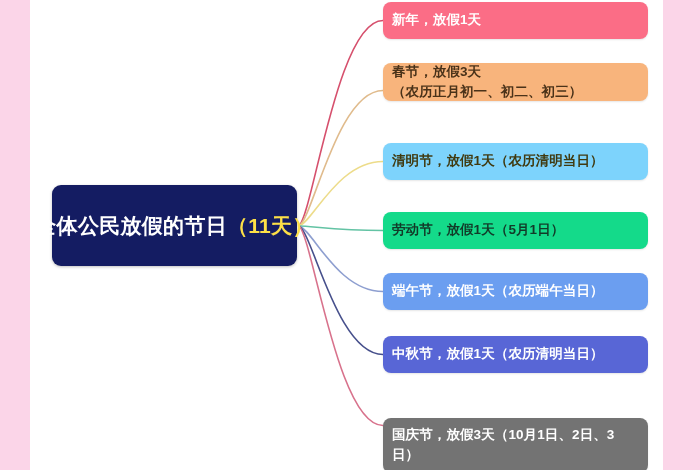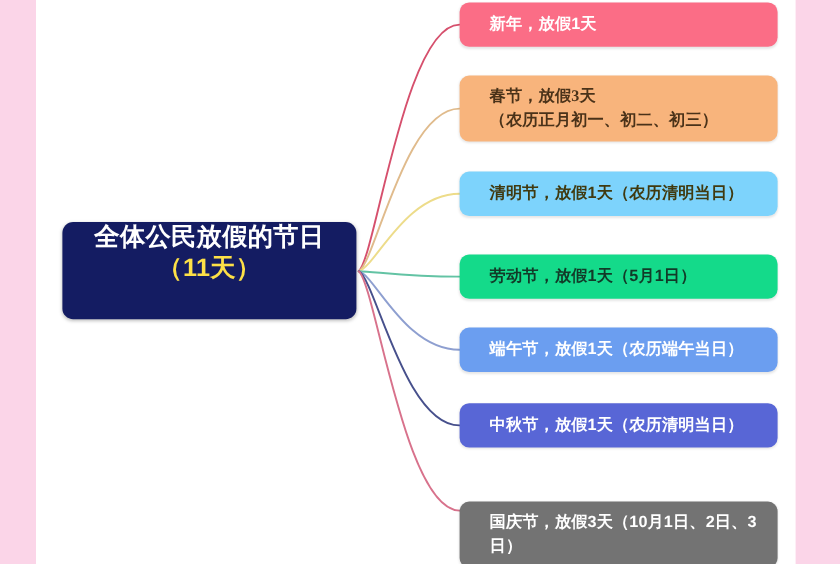--- a/index.html
+++ b/index.html
@@ -45,43 +45,44 @@
   
   #root-node {
     position: absolute;
     left: 52px;
     top: 185px;
     width: 245px;
     height: 81px;
     background: #141c62;
     border-radius: 9px;
     display: flex;
-    flex-direction: column;
+    flex-direction: row;
     align-items: center;
+    justify-content: center;
     box-shadow: 0 1px 3px rgba(0,0,0,0.25);
   }
   #root-node .root-line {
     color: #ffffff;
     font-size: 21px;
     font-weight: bold;
     line-height: 1.22;
     letter-spacing: 0.3px;
     white-space: nowrap;
   }
 
   
   .branch {
     position: absolute;
     left: 383px;
     width: 265px;
     border-radius: 8px;
     box-sizing: border-box;
     display: flex;
     align-items: center;
-    padding: 6px 11px 7px 25px;
+    padding: 6px 11px 7px 9px;
     box-shadow: 0 1px 2px rgba(0,0,0,0.10);
   }
   .branch .blabel {
     font-size: 13.5px;
     font-weight: bold;
     line-height: 1.45;
     letter-spacing: 0.1px;
   }
 </style>
 </head>
@@ -102,21 +103,21 @@
 
   <div id="root-node" style="background: rgb(20, 28, 98);">
     <div class="root-line" style="color: rgb(255, 255, 255);">全体公民放假的节日</div>
     <div class="root-line" style="color: #fde047;">（11天）</div>
   </div>
 
   <div id="branch-container">
       <div class="branch" style="top: 2px; height: 37px; background: rgb(251, 109, 134);">
         <div class="blabel" style="color: rgb(255, 255, 255);">新年，放假1天</div>
       </div>
-      <div class="branch" style="top: 63px; height: 55px; background: rgb(248, 180, 124); font-family: Liberation Serif, serif;">
+      <div class="branch" style="top: 63px; height: 38px; background: rgb(248, 180, 124);">
         <div class="blabel" style="color: rgb(74, 50, 25);">春节，放假3天<br>（农历正月初一、初二、初三）</div>
       </div>
       <div class="branch" style="top: 143px; height: 37px; background: #7dd3fc;">
         <div class="blabel" style="color: rgb(64, 58, 16);">清明节，放假1天（农历清明当日）</div>
       </div>
       <div class="branch" style="top: 212px; height: 37px; background: rgb(20, 218, 138);">
         <div class="blabel" style="color: rgb(18, 58, 40);">劳动节，放假1天（5月1日）</div>
       </div>
       <div class="branch" style="top: 273px; height: 37px; background: rgb(107, 158, 240); text-align: center;">
         <div class="blabel" style="color: rgb(255, 255, 255);">端午节，放假1天（农历端午当日）</div>

